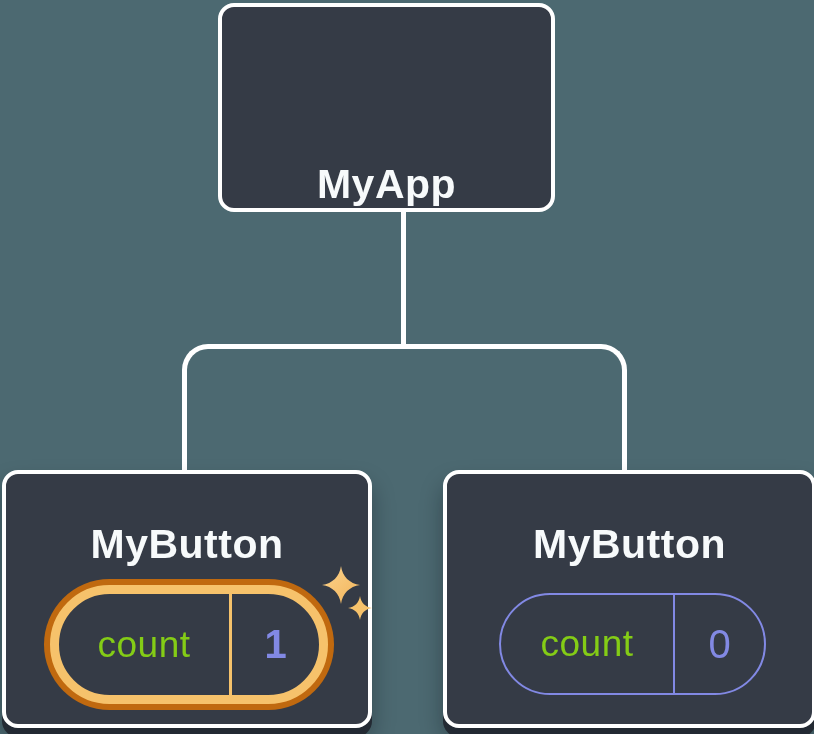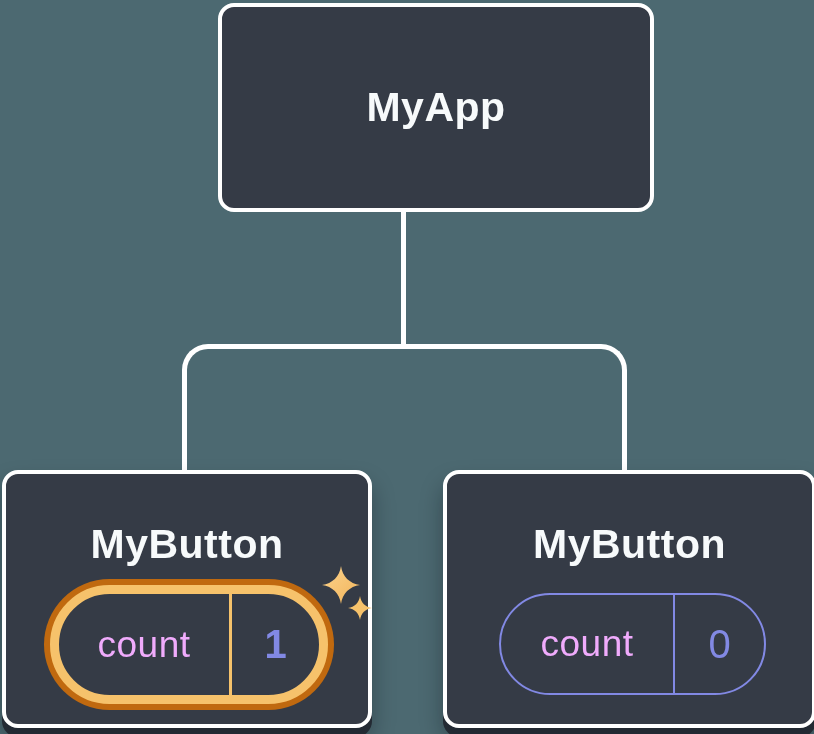--- a/index.html
+++ b/index.html
@@ -19,22 +19,22 @@
   }
   .card {
     position: absolute;
     box-sizing: border-box;
     background: #353B46;
     border: 4px solid #FFFFFF;
     border-radius: 16px;
   }
   #root-card {
     left: 218px; top: 3px;
-    width: 436px; height: 209px;
-    display: flex; align-items: center; justify-content: center;
+    width: 337px; height: 209px;
+    display: flex; align-items: flex-end; justify-content: center;
   }
   .node-label {
     color: #F7FAFB;
     font-size: 41px;
     font-weight: 700;
     letter-spacing: 0.5px;
     text-align: center;
     white-space: nowrap;
   }
   
@@ -122,21 +122,21 @@
   }
   .pill-plain .divider {
     width: 2px;
     background: #8289E4;
   }
   .pill-plain .seg-value {
     flex: 1;
     display: flex; align-items: center; justify-content: center;
   }
   .state-name {
-    color: #f0abfc;
+    color: #84cc16;
     font-size: 37px;
     font-weight: 400;
     letter-spacing: 0.5px;
   }
   .state-value {
     color: #8289E4;
     font-size: 40px;
   }
   .state-value.bold { font-weight: 700; }
   .state-value.regular { font-weight: 400; }

